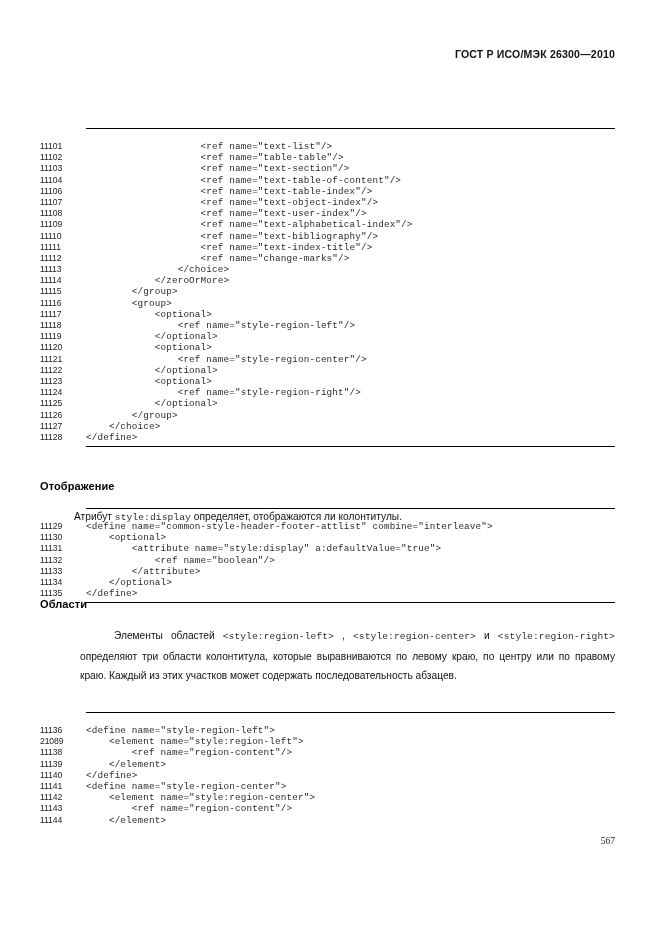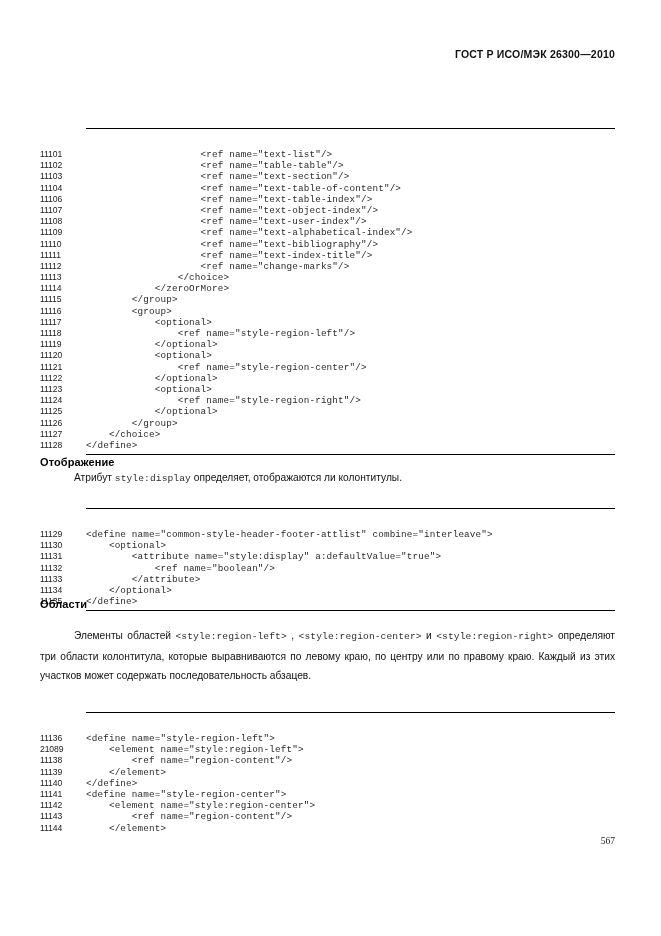--- a/index.html
+++ b/index.html
@@ -34,21 +34,21 @@
     font-size: 10.5px;
     letter-spacing: 0.2px;
     color: #111111;
   }
   
   .listing {
     position: relative;
     border-top: 1.3px solid #000000;
     border-bottom: 1.3px solid #000000;
     margin: 0;
-    padding: 20px 0 3px 0;
+    padding: 12px 0 3px 0;
     margin-left: 46px;   
     width: 529px;
   }
   .listing .rows {
     margin: 0;
     padding: 0;
   }
   .code-row {
     display: block;
     height: 11.2px;
@@ -149,44 +149,44 @@
           <span class="code-row"><span class="ln">11123</span><span class="src">            &lt;optional&gt;</span></span>
           <span class="code-row"><span class="ln">11124</span><span class="src">                &lt;ref name="style-region-right"/&gt;</span></span>
           <span class="code-row"><span class="ln">11125</span><span class="src">            &lt;/optional&gt;</span></span>
           <span class="code-row"><span class="ln">11126</span><span class="src">        &lt;/group&gt;</span></span>
           <span class="code-row"><span class="ln">11127</span><span class="src">    &lt;/choice&gt;</span></span>
           <span class="code-row"><span class="ln">11128</span><span class="src">&lt;/define&gt;</span></span>
         </div>
     </div>
   </div>
 
-  <div class="blk" style="top:456px;">
+  <div class="blk" style="top:480px;">
     <h2 class="section-head">Отображение</h2>
-    <p class="body-par" style="">
+    <p class="body-par" style="margin-top:15px;">
       <span>Атрибут </span><code class="inline">style:display</code><span> определяет, отображаются ли колонтитулы.</span>
     </p>
   </div>
 
   <div class="blk" style="top:508px;">
     <div class="listing">
       <div class="rows" id="rows-1">
           <span class="code-row"><span class="ln">11129</span><span class="src">&lt;define name="common-style-header-footer-attlist" combine="interleave"&gt;</span></span>
           <span class="code-row"><span class="ln">11130</span><span class="src">    &lt;optional&gt;</span></span>
           <span class="code-row"><span class="ln">11131</span><span class="src">        &lt;attribute name="style:display" a:defaultValue="true"&gt;</span></span>
           <span class="code-row"><span class="ln">11132</span><span class="src">            &lt;ref name="boolean"/&gt;</span></span>
           <span class="code-row"><span class="ln">11133</span><span class="src">        &lt;/attribute&gt;</span></span>
           <span class="code-row"><span class="ln">11134</span><span class="src">    &lt;/optional&gt;</span></span>
           <span class="code-row"><span class="ln">11135</span><span class="src">&lt;/define&gt;</span></span>
         </div>
     </div>
   </div>
 
   <div class="blk" style="top:598px;">
     <h2 class="section-head">Области</h2>
-    <p class="body-par" style="margin-top:16px;">
+    <p class="body-par" style="margin-top:16px;margin-left:40px;">
       <span>Элементы областей </span><code class="inline">&lt;style:region-left&gt;</code><span> , </span><code class="inline">&lt;style:region-center&gt;</code><span> и </span><code class="inline">&lt;style:region-right&gt;</code><span> определяют три области колонтитула, которые выравниваются по левому краю, по центру или по правому краю. Каждый из этих участков может содержать последовательность абзацев.</span>
     </p>
   </div>
 
   <div class="blk" style="top:712px;">
     <div class="listing" style="border-bottom:none;">
       <div class="rows" id="rows-2">
           <span class="code-row"><span class="ln">11136</span><span class="src">&lt;define name="style-region-left"&gt;</span></span>
           <span class="code-row"><span class="ln">21089</span><span class="src">    &lt;element name="style:region-left"&gt;</span></span>
           <span class="code-row"><span class="ln">11138</span><span class="src">        &lt;ref name="region-content"/&gt;</span></span>

